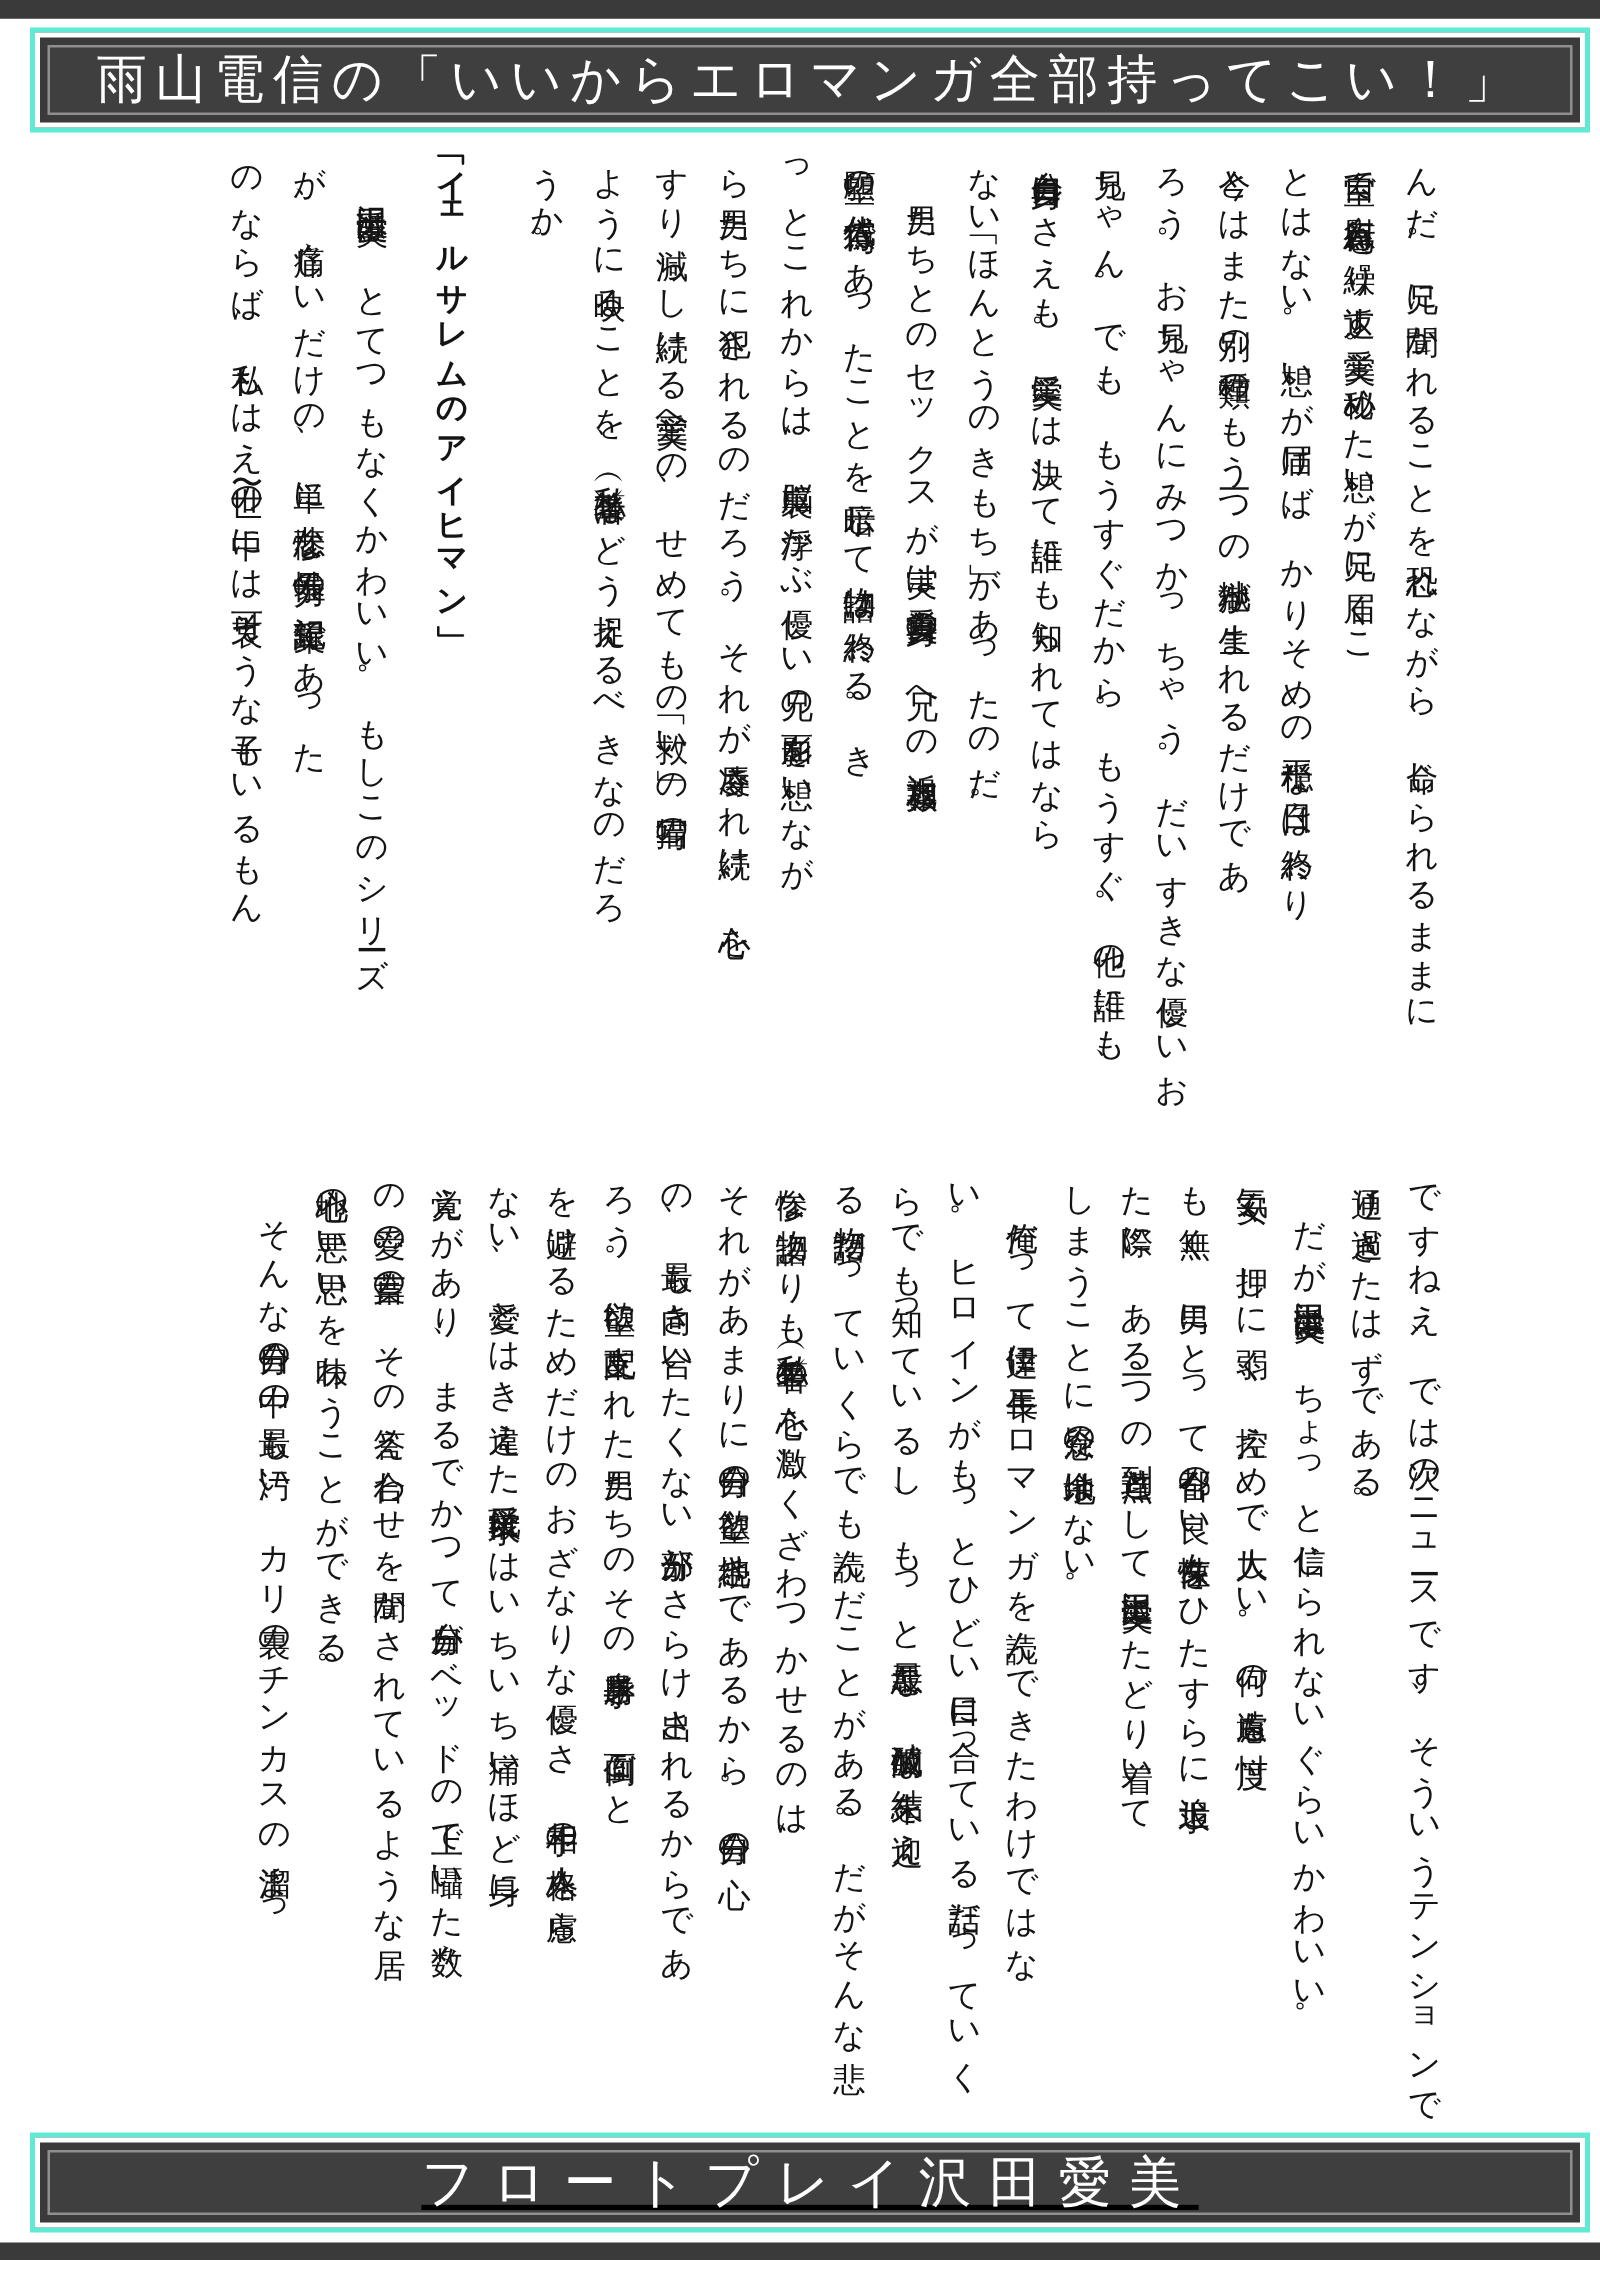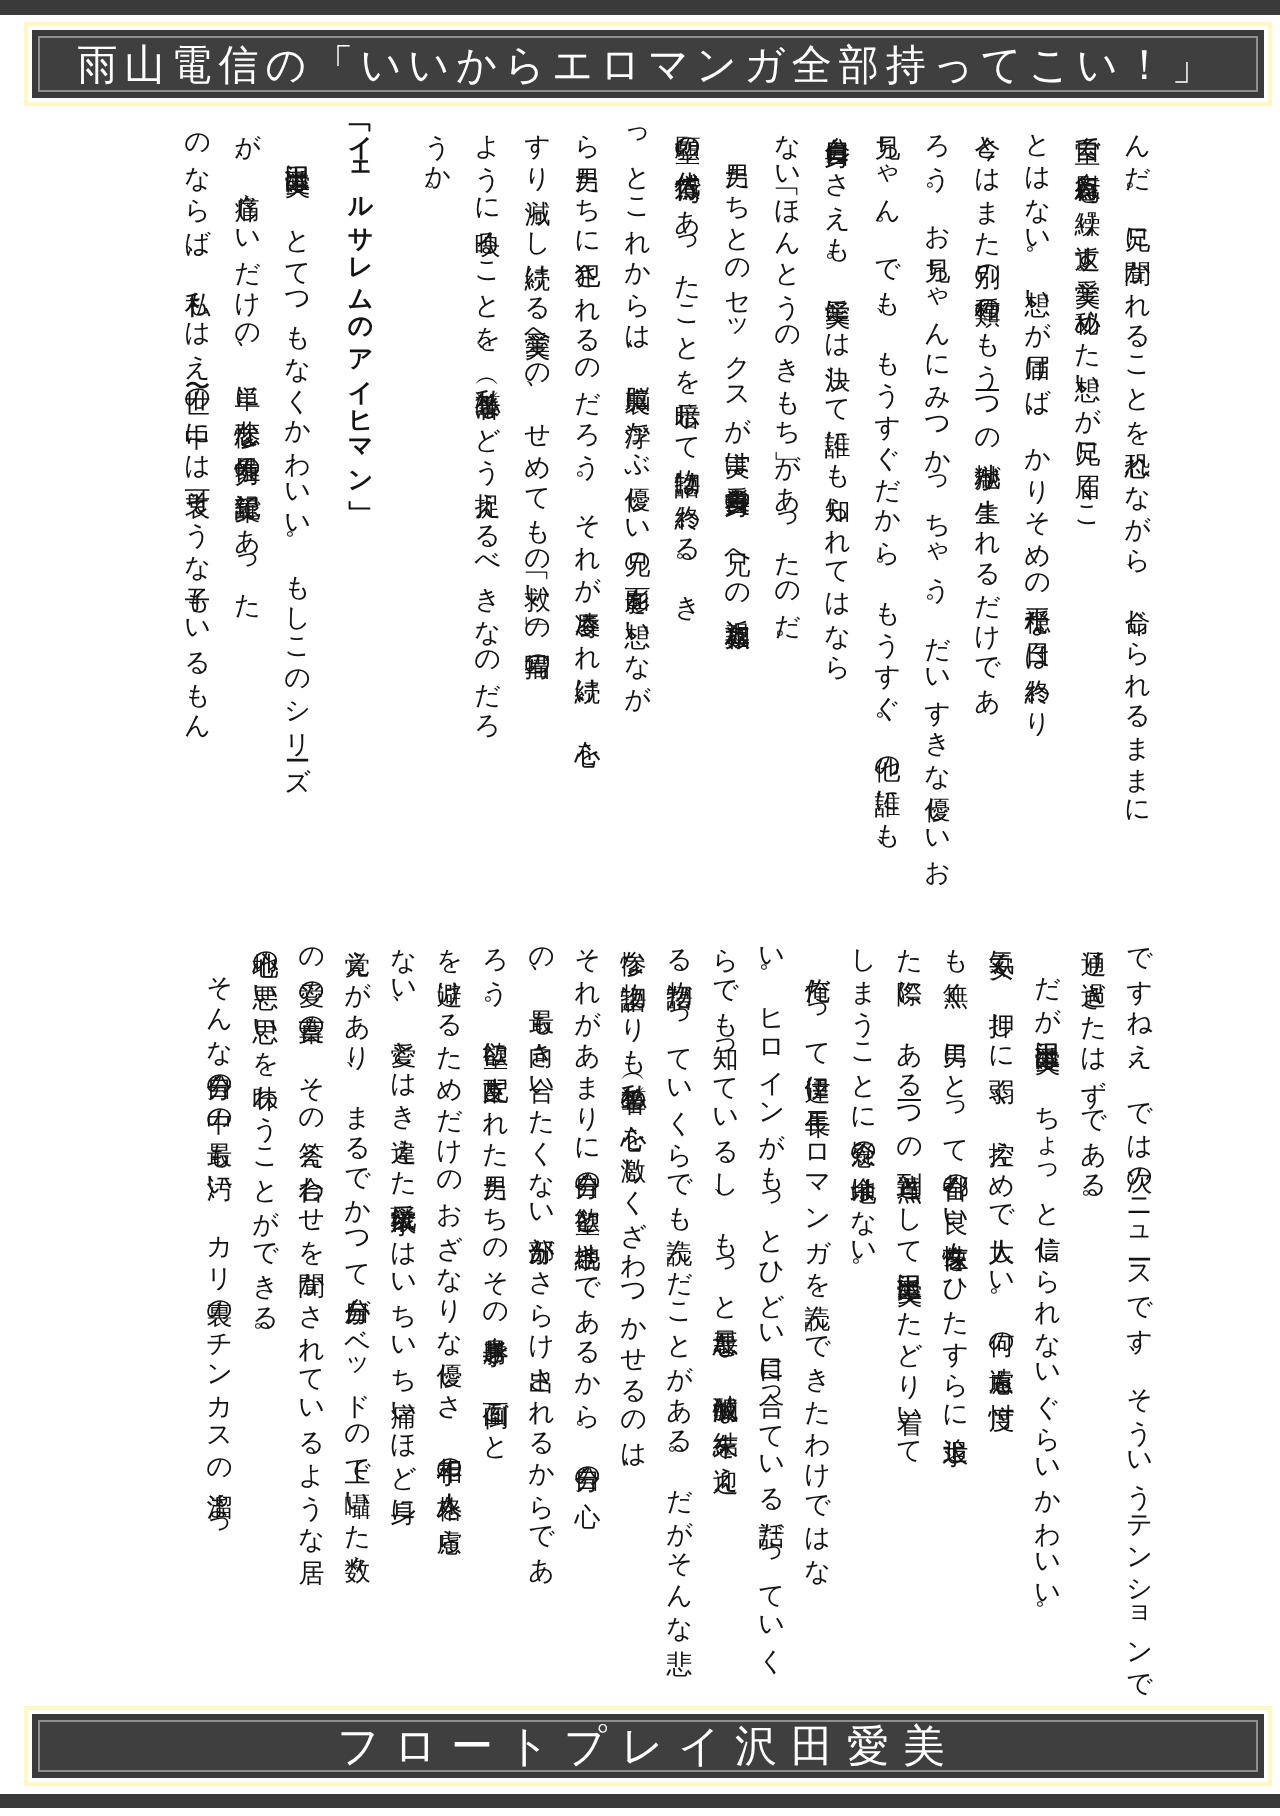--- a/index.html
+++ b/index.html
@@ -12,24 +12,24 @@
   }
   
   .edge-strip{
     position:absolute;left:0;right:0;height:15px;background:#3a3a3a;
   }
   .edge-strip.top{top:0;}
   .edge-strip.bottom{top:1794px;height:14px;}
   
   .banner{
     position:absolute;left:24px;right:8px;
-    background:#fef9c3;padding:4px;box-sizing:border-box;
+    background:#5eead4;padding:4px;box-sizing:border-box;
   }
   .banner.header{top:22px;height:84px;}
-  .banner.footer{top:1706px;height:80px;}
+  .banner.footer{top:1706px;height:80px;text-decoration:underline;}
   .banner-mid{
     border:4px solid #ffffff;height:100%;box-sizing:border-box;
     padding:6px;background:#3a3a3a;
   }
   .banner-inner{
     border:2px solid #8f8f8f;height:100%;box-sizing:border-box;
     background:#3f3f3f;
     display:flex;align-items:center;justify-content:center;
   }
   .banner-text{

